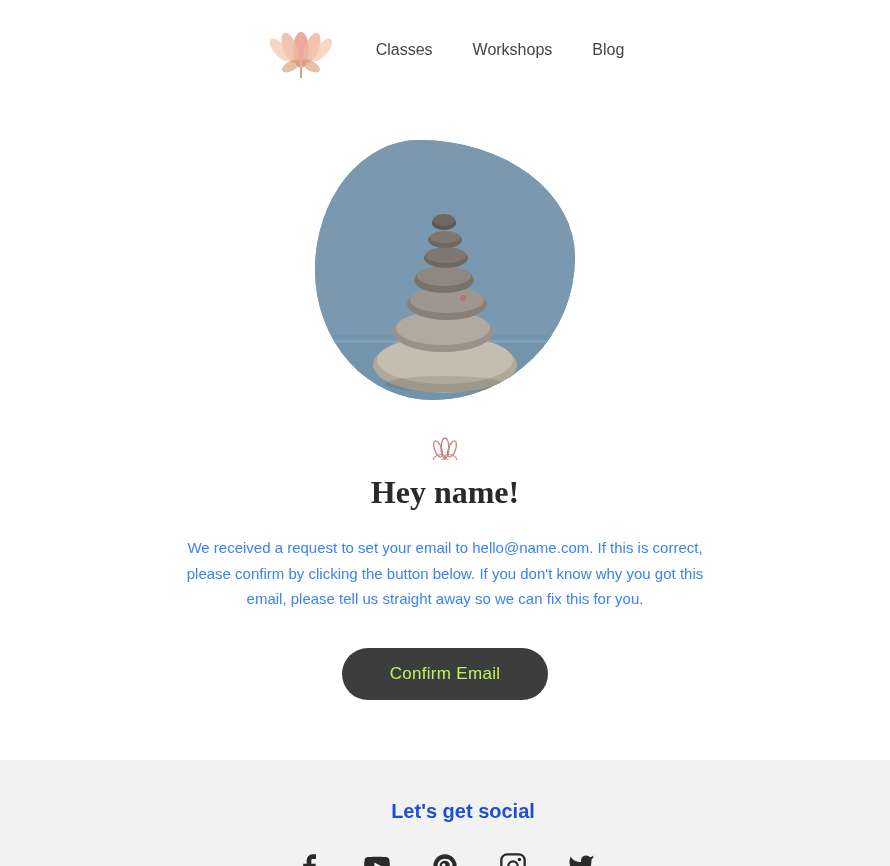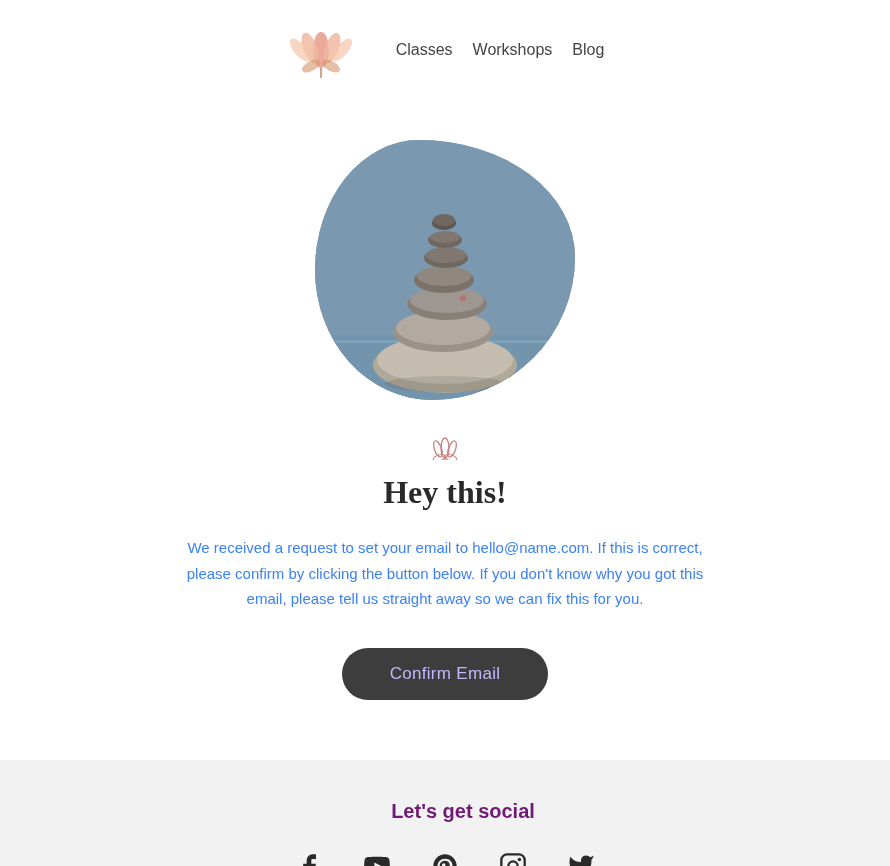--- a/index.html
+++ b/index.html
@@ -23,21 +23,21 @@
     .logo-area {
       display: flex;
       align-items: center;
     }
     .logo-svg {
       width: 70px;
       height: 60px;
     }
     .nav-links {
       display: flex;
-      gap: 20px;
+      gap: 40px;
       align-items: flex-end;
     }
     .nav-link {
       font-family: Arial, Helvetica, sans-serif;
       font-size: 16px;
       color: #444;
       text-decoration: none;
       cursor: pointer;
     }
 
@@ -93,21 +93,21 @@
       color: #3b82f6;
       line-height: 1.7;
       text-align: center;
       max-width: 560px;
       margin-bottom: 36px;
     }
 
     
     .cta-button {
       background-color: #3d3d3d;
-      color: #c4b5fd;
+      color: #bef264;
       border: none;
       border-radius: 30px;
       padding: 16px 48px;
       font-size: 17px;
       font-family: Arial, Helvetica, sans-serif;
       cursor: pointer;
       letter-spacing: 0.3px;
       text-align: right;
     }
 
@@ -116,21 +116,21 @@
       background: #f2f2f2;
       padding: 40px 20px 30px;
       display: flex;
       flex-direction: column;
       align-items: center;
     }
 
     .footer-social-heading {
       font-size: 20px;
       font-weight: bold;
-      color: #701a75;
+      color: #1d4ed8;
       margin-bottom: 24px;
       font-family: Arial, Helvetica, sans-serif;
       margin-left: 36px;
     }
 
     .social-icons {
       display: flex;
       gap: 30px;
       margin-bottom: 32px;
       align-items: center;
@@ -223,21 +223,21 @@
     <svg width="34" height="24" viewBox="0 0 34 24" xmlns="http://www.w3.org/2000/svg">
       <ellipse cx="17" cy="12" rx="4" ry="10" fill="none" stroke="#c98080" stroke-width="1.3"></ellipse>
       <ellipse cx="10" cy="13" rx="3.5" ry="8.5" fill="none" stroke="#c98080" stroke-width="1.3" transform="rotate(-20 10 13)"></ellipse>
       <ellipse cx="24" cy="13" rx="3.5" ry="8.5" fill="none" stroke="#c98080" stroke-width="1.3" transform="rotate(20 24 13)"></ellipse>
       <line x1="17" y1="22" x2="17" y2="24" stroke="#c98080" stroke-width="1.3"></line>
       <ellipse cx="11" cy="22" rx="6" ry="3" fill="none" stroke="#c98080" stroke-width="1.1" transform="rotate(-20 11 22)"></ellipse>
       <ellipse cx="23" cy="22" rx="6" ry="3" fill="none" stroke="#c98080" stroke-width="1.1" transform="rotate(20 23 22)"></ellipse>
     </svg>
   </div>
 
-  <h1 class="main-heading">Hey this!</h1>
+  <h1 class="main-heading">Hey name!</h1>
 
   <p class="body-text">We received a request to set your email to hello@name.com. If this is correct, please confirm by clicking the button below. If you don't know why you got this email, please tell us straight away so we can fix this for you.</p>
 
   <button class="cta-button">Confirm Email</button>
 
 </main>
 
 <footer class="footer">
   <h2 class="footer-social-heading">Let's get social</h2>
 

